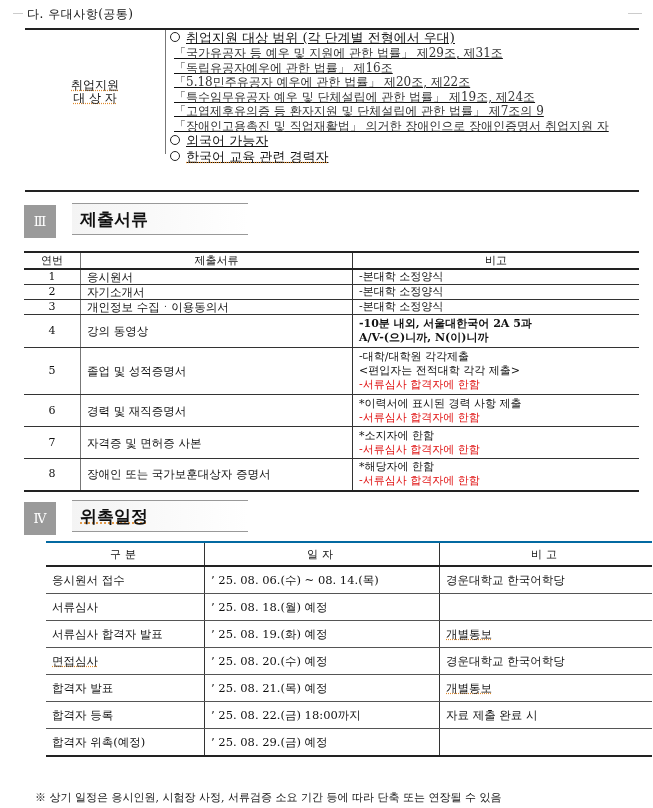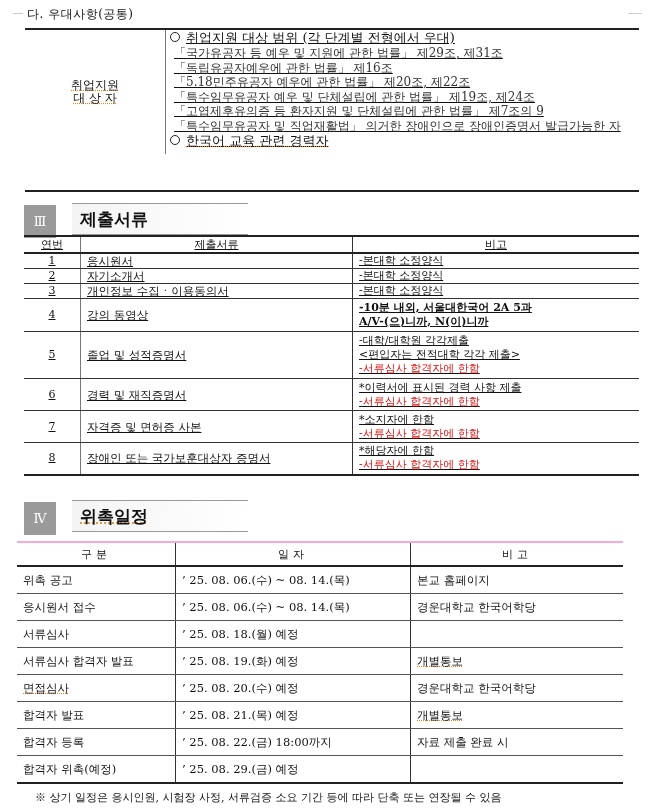--- a/index.html
+++ b/index.html
@@ -40,36 +40,36 @@
     position: absolute; left: 48px; top: 0; width: 176px; height: 32px;
     border-top: 1.5px solid #999; border-bottom: 1.5px solid #999;
     background: linear-gradient(to right, #f4f4f4, #ffffff);
     font-family: "DejaVu Sans", "Liberation Sans", sans-serif; font-weight: bold; font-size: 17px;
     display: flex; align-items: center; padding-left: 8px; box-sizing: border-box;
   }
 
   
   table { border-collapse: collapse; }
   .docs {
-    position: absolute; left: 24px; top: 235px; width: 615px;
-    border-top: 2px solid #222; border-bottom: 2px solid #222; font-size: 11.5px; text-decoration: underline;
+    position: absolute; left: 24px; top: 251px; width: 615px;
+    border-top: 2px solid #222; border-bottom: 2px solid #222; font-size: 11.5px;
   }
   .docs th { font-weight: normal; font-size: 11px; height: 14px; padding: 0; border-bottom: 2px solid #222; }
   .docs td { padding: 0 0 0 6px; border-bottom: 1px solid #333; vertical-align: middle; line-height: 14px; }
   .docs td.num { text-align: center; padding: 0; font-size: 11px; }
   .docs .c1 { width: 56px; border-right: 1px solid #777; }
   .docs .c2 { width: 265px; border-right: 1px solid #333; }
   .docs .note { font-size: 11px; }
   .red { color: #e01010; }
   .bold { font-weight: bold; }
 
   
   .sched {
-    position: absolute; left: 17px; top: 541px; width: 606px;
-    border-top: 2px solid #f9a8d4; border-bottom: 2px solid #222; font-size: 11.5px;
+    position: absolute; left: 46px; top: 541px; width: 606px;
+    border-top: 2px solid #0369a1; border-bottom: 2px solid #222; font-size: 11.5px;
   }
   .sched th { font-weight: normal; font-size: 11px; height: 22px; padding: 0; border-bottom: 2px solid #222; letter-spacing: 4px; }
   .sched td { height: 26px; padding: 0 0 0 6px; border-bottom: 1px solid #555; vertical-align: middle; }
   .sched tr:last-child td { border-bottom: none; }
   .sched .s1 { width: 152px; border-right: 1px solid #333; }
   .sched .s2 { width: 228px; border-right: 1px solid #333; }
 
   .footnote { position: absolute; left: 35px; top: 790px; font-size: 11px; white-space: nowrap; }
 </style>
 </head>
@@ -85,21 +85,22 @@
     <span>취업지원</span>
     <span>대 상 자</span>
   </div>
   <div class="pref-body">
     <div class="bullet"><span class="circ"></span><span>취업지원 대상 범위 (각 단계별 전형에서 우대)</span></div>
     <div class="sub">「국가유공자 등 예우 및 지원에 관한 법률」 제29조, 제31조</div>
     <div class="sub">「독립유공자예우에 관한 법률」 제16조</div>
     <div class="sub">「5.18민주유공자 예우에 관한 법률」 제20조, 제22조</div>
     <div class="sub">「특수임무유공자 예우 및 단체설립에 관한 법률」 제19조, 제24조</div>
     <div class="sub">「고엽제후유의증 등 환자지원 및 단체설립에 관한 법률」 제7조의 9</div>
-    <div class="sub">「특수임무유공자 및 직업재활법」 의거한 장애인으로 장애인증명서 발급가능한 자</div>
+    <div class="sub">「장애인고용촉진 및 직업재활법」 의거한 장애인으로 장애인증명서 취업지원 자</div>
+    <div class="bullet"><span class="circ"></span><span>외국어 가능자</span></div>
     <div class="bullet"><span class="circ"></span><span class="sq">한국어 교육 관련 경력자</span></div>
   </div>
 </div>
 
 <div class="sec-head" style="top:203px;">
   <div class="sec-num">Ⅲ</div>
   <div class="sec-name">제출서류</div>
 </div>
 
 <table class="docs">
@@ -186,25 +187,20 @@
 <table class="sched">
   <thead>
     <tr>
       <th class="s1">구분</th>
       <th class="s2">일자</th>
       <th>비고</th>
     </tr>
   </thead>
   <tbody>
     <tr>
-      <td class="s1">위촉 공고</td>
-      <td class="s2">’ 25. 08. 06.(수) ~ 08. 14.(목)</td>
-      <td>본교 홈페이지</td>
-    </tr>
-    <tr>
       <td class="s1">응시원서 접수</td>
       <td class="s2">’ 25. 08. 06.(수) ~ 08. 14.(목)</td>
       <td>경운대학교 한국어학당</td>
     </tr>
     <tr>
       <td class="s1">서류심사</td>
       <td class="s2">’ 25. 08. 18.(월) 예정</td>
       <td></td>
     </tr>
     <tr>

